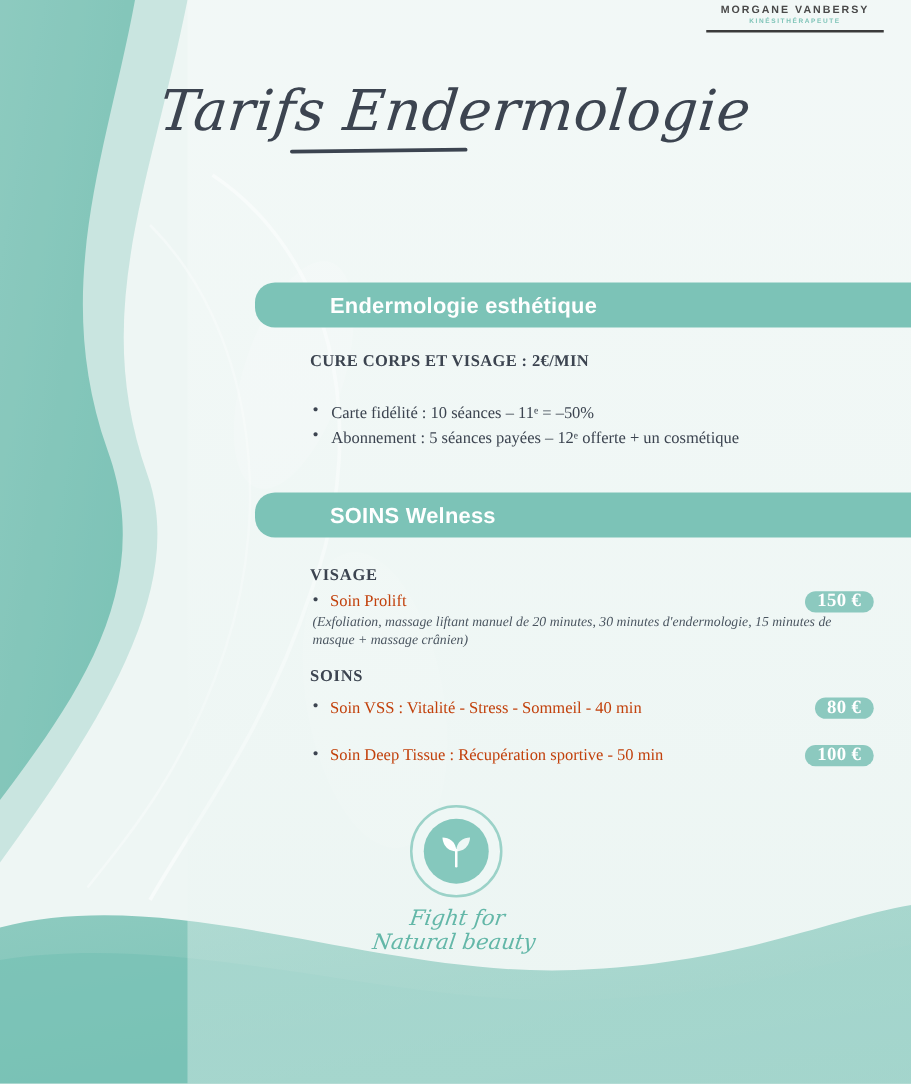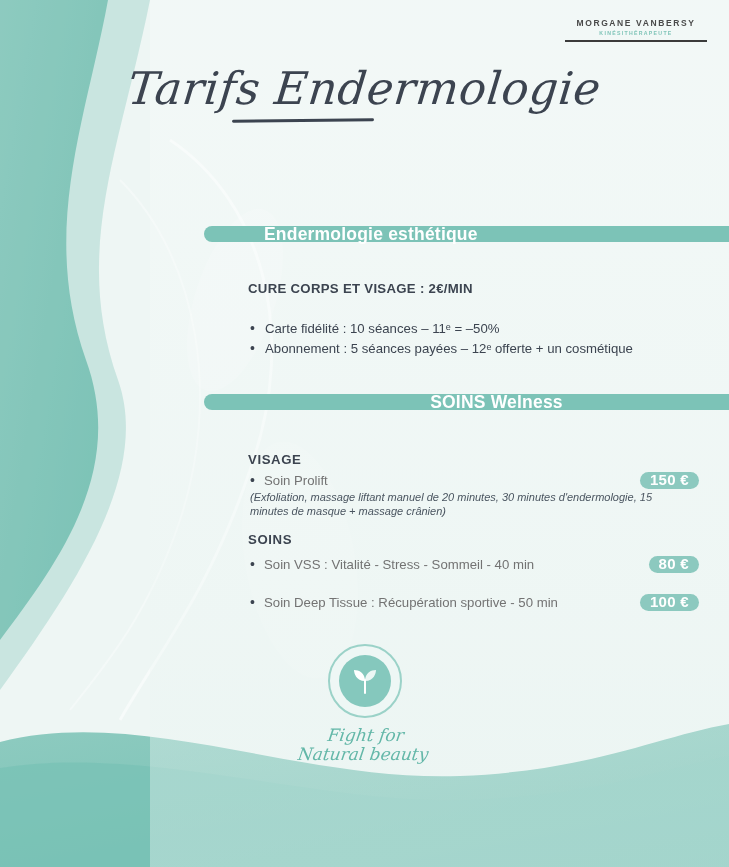--- a/index.html
+++ b/index.html
@@ -17,21 +17,21 @@
   }
   
   .bg-svg { position: absolute; inset: 0; width: 729px; height: 867px; }
 
   
   .logo-block {
     position: absolute;
     top: 0; right: 18px;
     width: 150px;
     text-align: center;
-    padding-top: 18px;
+    padding-top: 2px;
   }
   .logo-name {
     font-size: 8.5px;
     letter-spacing: 1.6px;
     color: #4a4a4a;
     font-weight: 700;
   }
   .logo-sub {
     font-size: 5.2px;
     letter-spacing: 1.3px;
@@ -64,37 +64,37 @@
     width: 142px; height: 3px;
     background: #3c4450;
     border-radius: 3px;
     transform: translateX(-62px) rotate(-0.6deg);
   }
 
   
   .section-bar {
     position: absolute;
     left: 204px; right: 0;
-    height: 16px;
+    height: 36px;
     background: #7cc3b7;
     border-top-left-radius: 16px;
     border-bottom-left-radius: 16px;
     display: flex;
     align-items: center;
     justify-content: flex-start;
     padding-left: 60px;
     color: #ffffff;
     font-size: 17.5px;
     font-weight: 700;
     letter-spacing: 0.2px;
   }
   #bar1 { top: 226px; }
-  #bar2 { top: 394px; padding-left: 60px; justify-content: center; }
-
-  .block { position: absolute; left: 248px; right: 30px; }
+  #bar2 { top: 394px; padding-left: 60px; }
+
+  .block { position: absolute; left: 248px; right: 30px; font-family: Liberation Serif, serif; }
 
   .lead {
     font-size: 13.2px;
     font-weight: 700;
     color: #3c4450;
     letter-spacing: 0.3px;
   }
   ul.bullets { list-style: none; margin-top: 23px; }
   ul.bullets li {
     position: relative;
@@ -124,21 +124,21 @@
   }
   .row .dot {
     color: #3c4450;
     font-size: 14px;
     width: 16px;
     flex: none;
     padding-left: 2px;
   }
   .row .label {
     font-size: 13.2px;
-    color: #737373;
+    color: #c2410c;
   }
   .price {
     position: absolute;
     right: 0;
     background: #8cc9bf;
     color: #ffffff;
     font-size: 15px;
     font-weight: 700;
     border-radius: 10px;
     padding: 2px 10px 3px;

